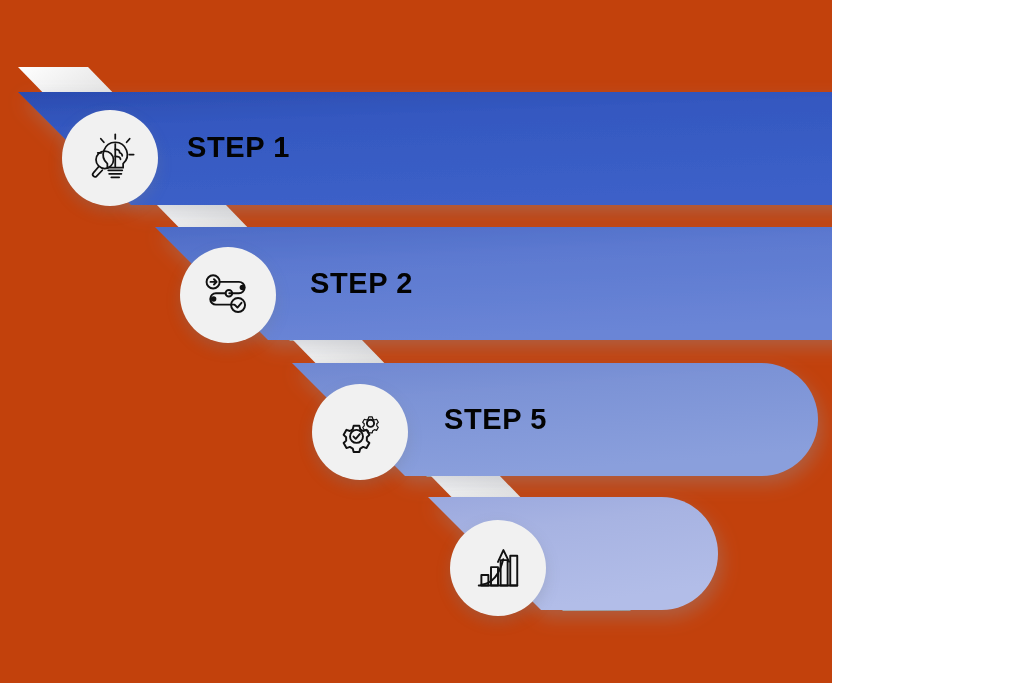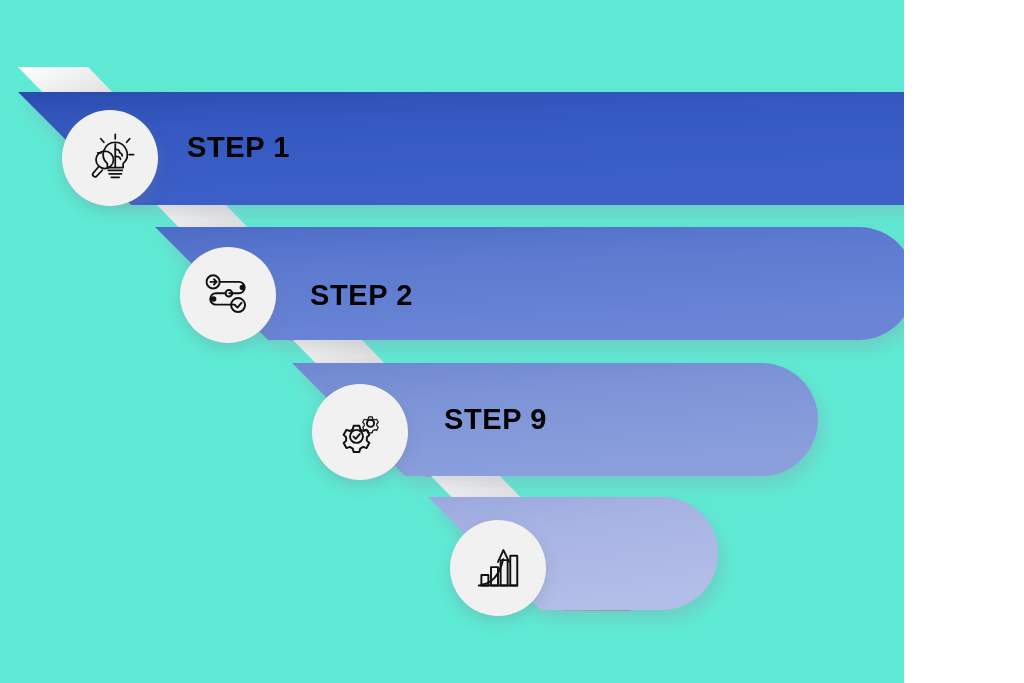--- a/index.html
+++ b/index.html
@@ -2,25 +2,25 @@
 <html><head>
 <meta charset="utf-8">
 <style>
   html, body {
     margin: 0;
     padding: 0;
     background: #ffffff;
   }
   #stage {
     position: relative;
-    width: 904px;
+    width: 832px;
     height: 683px;
     overflow: hidden;
     font-family: "Liberation Sans", "DejaVu Sans", sans-serif;
-    background: #5eead4;
+    background: #c2410c;
   }
   #svg-layer {
     position: absolute;
     left: 0; top: 0;
     width: 1024px;
     height: 683px;
   }
   .step-label {
     position: absolute;
     font-family: "Liberation Sans", "DejaVu Sans", sans-serif;
@@ -177,16 +177,16 @@
         <rect x="24" y="31" width="8" height="21"></rect>
         <rect x="35" y="23" width="8" height="29"></rect>
         <rect x="46" y="18" width="8" height="34"></rect>
         <path d="M13 51 C 24 50, 33 42, 38 22"></path>
         <path d="M32 25 l6.2 -13.5 l6.4 13.3"></path>
       </svg>
     </span>
   </div>
 
   <div class="step-label" style="left:187px; top:133px;">STEP 1</div>
-  <div class="step-label" style="left:310px; top:269px;margin-top:12px;">STEP 2</div>
-  <div class="step-label" style="left:444px; top:405px;">STEP 9</div>
+  <div class="step-label" style="left:310px; top:269px;">STEP 2</div>
+  <div class="step-label" style="left:444px; top:405px;">STEP 5</div>
 
 </div>
 
 </body></html>

